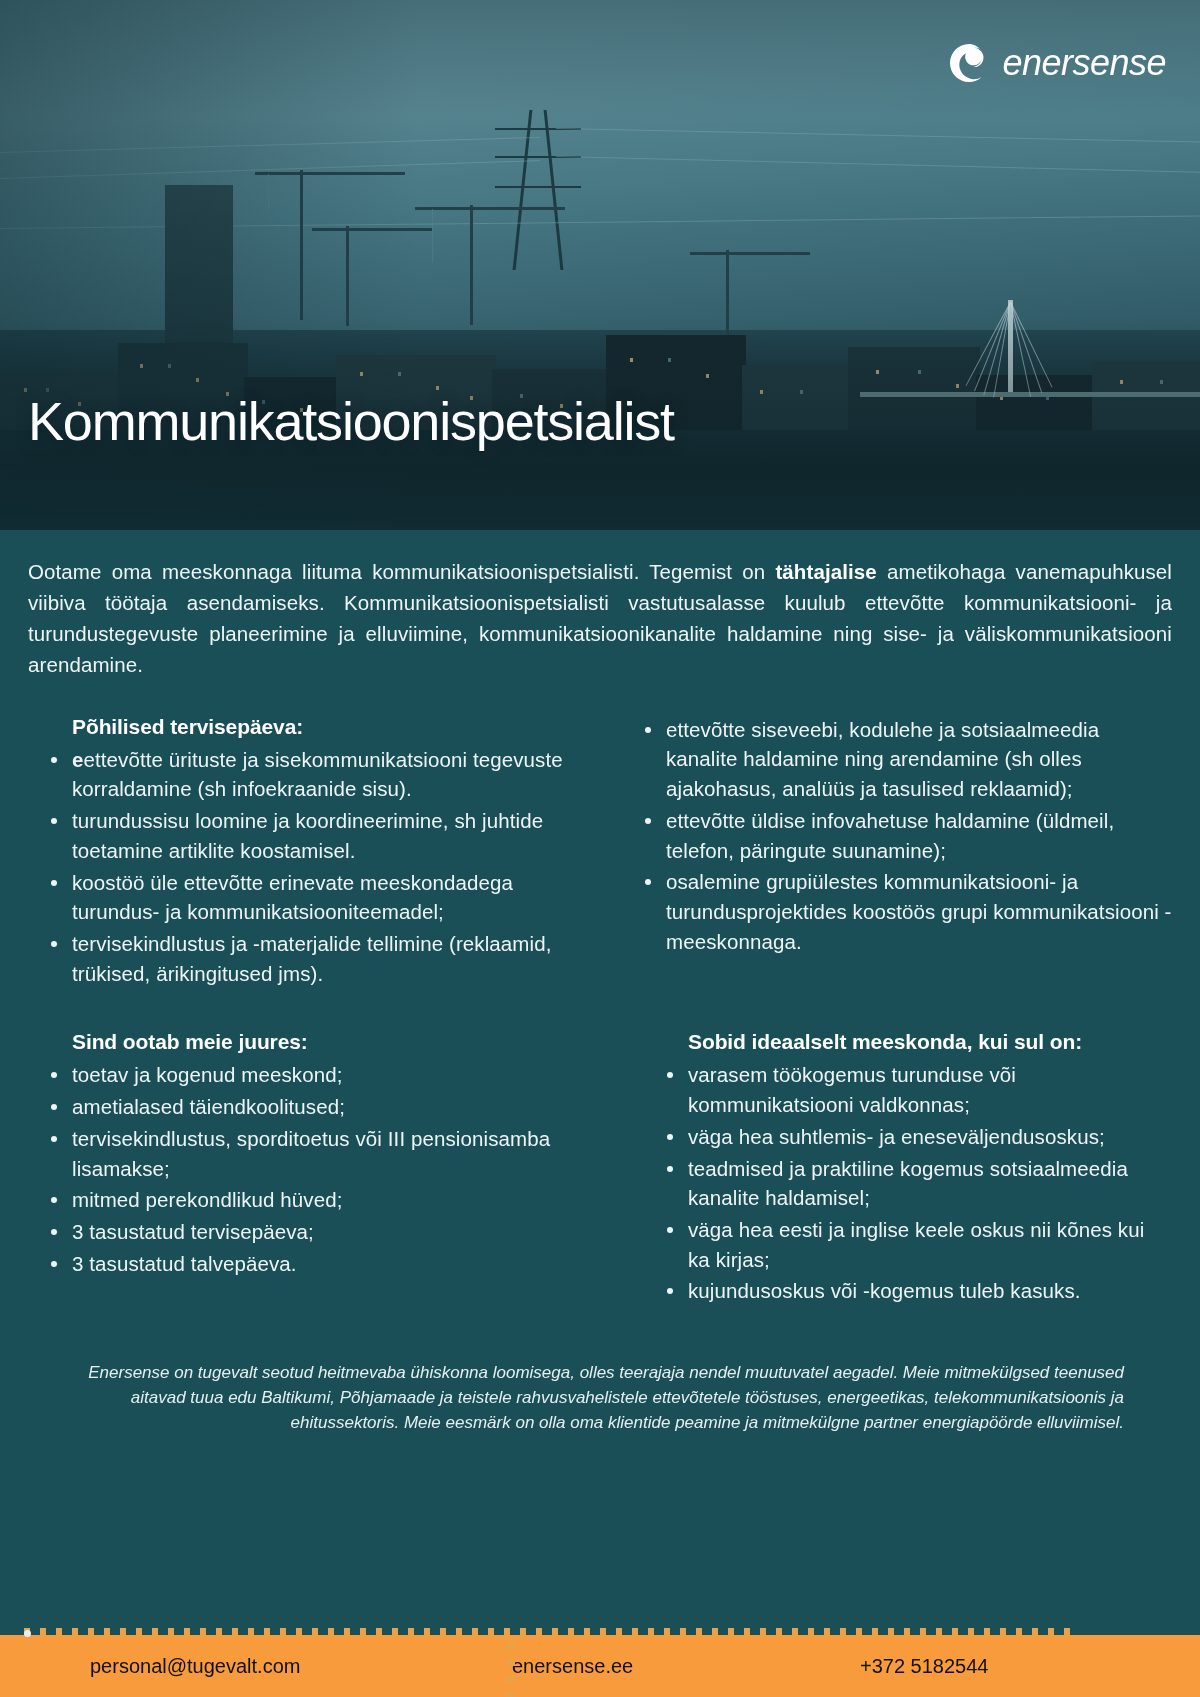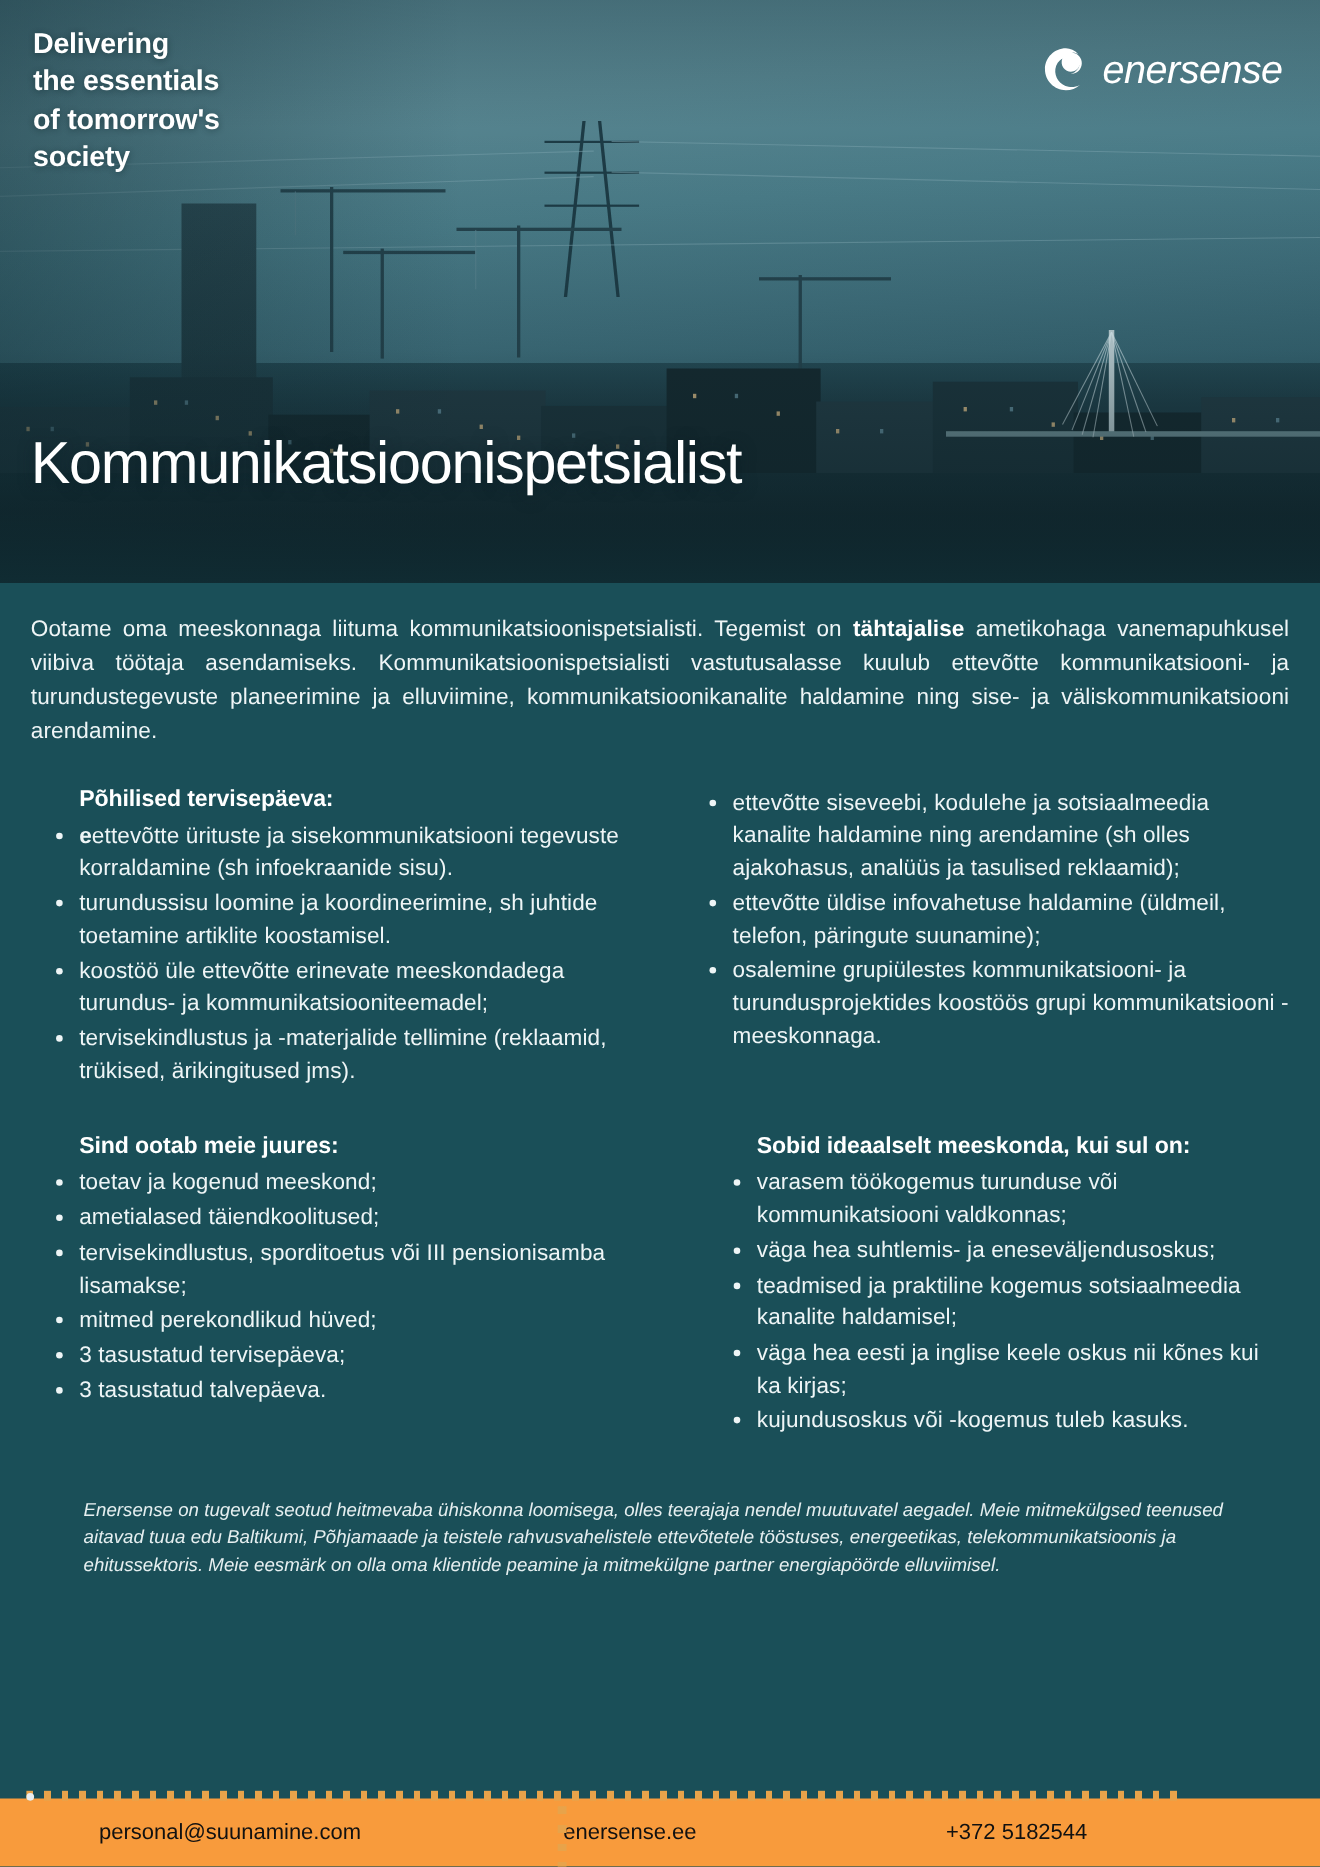--- a/index.html
+++ b/index.html
@@ -254,21 +254,21 @@
 
   .cols2 { margin-top: 40px; }
   .cols2 .col.right { padding-left: 44px; }
 
   .footnote {
     margin: 52px 48px 0 48px;
     color: #e6eff0;
     font-style: italic;
     font-size: 17px;
     line-height: 1.48;
-    text-align: left;
+    text-align: right;
   }
 
   
   .footer {
     position: absolute;
     left: 0; bottom: 0;
     width: 1200px; height: 62px;
     background: #f89b3c;
     display: flex;
     align-items: center;
@@ -361,26 +361,20 @@
     <div class="stay" style="left:1010px; top:302px; height:96px; transform:rotate(22deg);"></div>
     <div class="stay" style="left:1010px; top:302px; height:97px; transform:rotate(16deg);"></div>
     <div class="stay" style="left:1010px; top:302px; height:97px; transform:rotate(10deg);"></div>
     <div class="stay" style="left:1010px; top:302px; height:95px; transform:rotate(-26deg);"></div>
     <div class="stay" style="left:1010px; top:302px; height:96px; transform:rotate(-19deg);"></div>
     <div class="stay" style="left:1010px; top:302px; height:97px; transform:rotate(-12deg);"></div>
 
     <div class="hero-water"></div>
     <div class="hero-vig"></div>
 
-    <div class="tagline">
-      <div>Delivering</div>
-      <div>the essentials</div>
-      <div>of tomorrow's</div>
-      <div>society</div>
-    </div>
 
     <div class="logo">
       <svg class="logo-mark" viewBox="0 0 64 64">
         <path fill="#ffffff" d="M32 3C16 3 3 16 3 32c0 16 13 29 29 29 7.4 0 14.2-2.8 19.3-7.4-4.9 2.7-10.3 3.6-15.6 2.6C24.1 54 15.8 43.2 17.4 31.6c.9-6.3 4.6-11.5 9.7-14.5-1.7 4.2-1.3 9.2 1.6 13.2 4.1 5.6 11.9 6.8 17.5 2.8 3.6-2.6 5.5-6.6 5.5-10.7-.1 5.6-3 10.9-8.1 13.9-1.6.9-3.3 1.6-5 1.9 4.6.4 9.4-1.5 12.5-5.6 4.9-6.5 3.6-15.7-2.9-20.6-2.5-1.9-5.4-2.9-8.3-3.1 3.2-.2 6.5.5 9.5 2.2C43.9 5.8 38.2 3 32 3z"></path>
         <circle fill="#ffffff" cx="35.6" cy="25.3" r="6.2"></circle>
       </svg>
       <div class="logo-text">enersense</div>
     </div>
 
     <h1 class="job-title">Kommunikatsioonispetsialist</h1>
@@ -434,18 +428,18 @@
           <li>väga hea eesti ja inglise keele oskus nii kõnes kui ka kirjas;</li>
           <li>kujundusoskus või -kogemus tuleb kasuks.</li>
         </ul>
       </div>
     </div>
 
     <p class="footnote">Enersense on tugevalt seotud heitmevaba ühiskonna loomisega, olles teerajaja nendel muutuvatel aegadel. Meie mitmekülgsed teenused aitavad tuua edu Baltikumi, Põhjamaade ja teistele rahvusvahelistele ettevõtetele tööstuses, energeetikas, telekommunikatsioonis ja ehitussektoris. Meie eesmärk on olla oma klientide peamine ja mitmekülgne partner energiapöörde elluviimisel.</p>
   </div>
 
   <div class="footer">
-    <span class="f-email">personal@suunamine.com</span>
+    <span class="f-email">personal@tugevalt.com</span>
     <span class="f-web">enersense.ee</span>
     <span class="f-phone">+372 5182544</span>
   </div>
 
 </div>
 
 </body></html>

